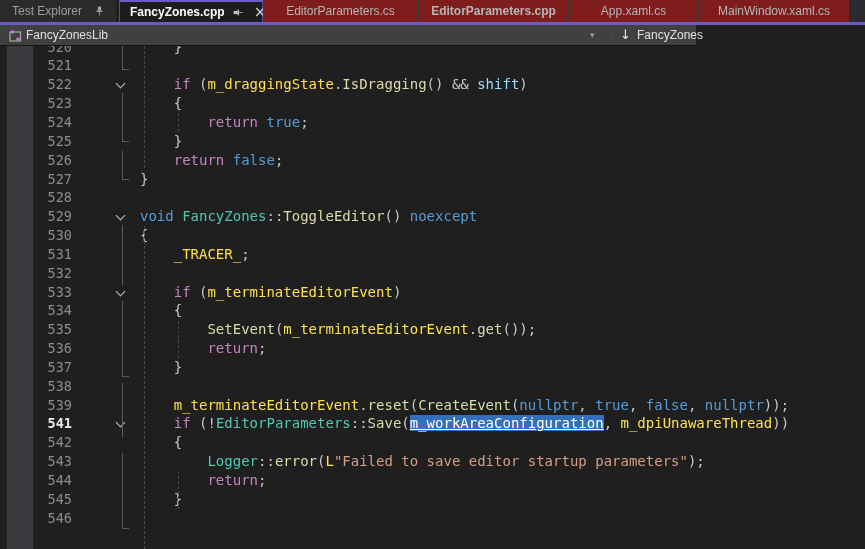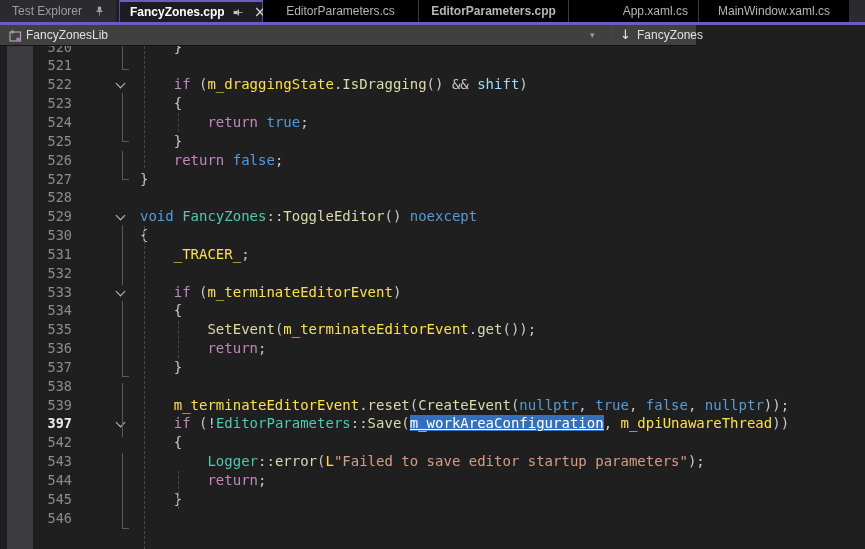--- a/index.html
+++ b/index.html
@@ -10,23 +10,23 @@
     -webkit-font-smoothing:antialiased;
   }
   
   .tabstrip { position:absolute; top:0; left:0; width:865px; height:22px;
     background:#2B2B2E; display:flex; align-items:stretch; }
   .accentbar { position:absolute; top:22px; left:0; width:865px; height:3px; background:#6B5BC8; }
   .tab { display:flex; align-items:center; font-size:12px; color:#B5B5B5;
     white-space:nowrap; cursor:default; }
   .tool-tab { width:119px; padding:0 10px 0 12px; color:#9E9E9E;
     justify-content:space-between; border-right:3px solid #1F1F22; background:#2B2B2E; }
-  .doc-tab { justify-content:center; padding:4px 10px; border-right:1px solid #3C3C40; background:#000000; }
+  .doc-tab { justify-content:center; padding:4px 10px; border-right:1px solid #3C3C40; background:#7f1d1d; }
   .doc-tab.t1 { width:156px; } .doc-tab.t2 { width:150px;font-weight:bold; }
-  .doc-tab.t3 { width:130px;justify-content:flex-end; } .doc-tab.t4 { width:150px; border-right:none; }
+  .doc-tab.t3 { width:130px; } .doc-tab.t4 { width:150px; border-right:none; }
   .doc-tab.active { width:144px; background:#1D1D20; color:#FFFFFF; font-weight:bold;
     border-top:2px solid #6B5BC8; border-left:1px solid #54499B; border-right:1px solid #54499B;
     justify-content:flex-start; gap:7px; padding:0 6px 0 10px; }
   .tab .close { font-family:"DejaVu Sans", sans-serif; font-weight:normal; font-size:15px;
     line-height:10px; color:#CFCFCF; margin-left:2px; }
   .pin-svg { flex:none; }
   .strip-filler { flex:1; background:#2B2B2E; }
   
   .navbar { position:absolute; top:25px; left:0; width:696px; height:21px;
     background:#404040; border-bottom:1px solid #141414; font-size:12px; color:#E0E0E0; }
@@ -221,21 +221,21 @@
           <span class="ln">538</span>
           <span class="fold"></span>
           <span class="code"></span>
         </div>
         <div class="row">
           <span class="ln">539</span>
           <span class="fold"></span>
           <span class="code"><span class="tk-o">    </span><span class="tk-v">m_terminateEditorEvent</span><span class="tk-o">.</span><span class="tk-f">reset</span><span class="tk-o">(</span><span class="tk-f">CreateEvent</span><span class="tk-o">(</span><span class="tk-k">nullptr</span><span class="tk-o">, </span><span class="tk-k">true</span><span class="tk-o">, </span><span class="tk-k">false</span><span class="tk-o">, </span><span class="tk-k">nullptr</span><span class="tk-o">));</span></span>
         </div>
         <div class="row">
-          <span class="ln current">397</span>
+          <span class="ln current">541</span>
           <span class="fold"><span class="chev"></span></span>
           <span class="code"><span class="tk-o">    </span><span class="tk-c">if</span><span class="tk-o"> (!</span><span class="tk-t">EditorParameters</span><span class="tk-o">::</span><span class="tk-f">Save</span><span class="tk-o">(</span><span class="tk-sel">m_workAreaConfiguration</span><span class="tk-o">, </span><span class="tk-v">m_dpiUnawareThread</span><span class="tk-o">))</span></span>
         </div>
         <div class="row">
           <span class="ln">542</span>
           <span class="fold"></span>
           <span class="code"><span class="tk-o">    {</span></span>
         </div>
         <div class="row">
           <span class="ln">543</span>

